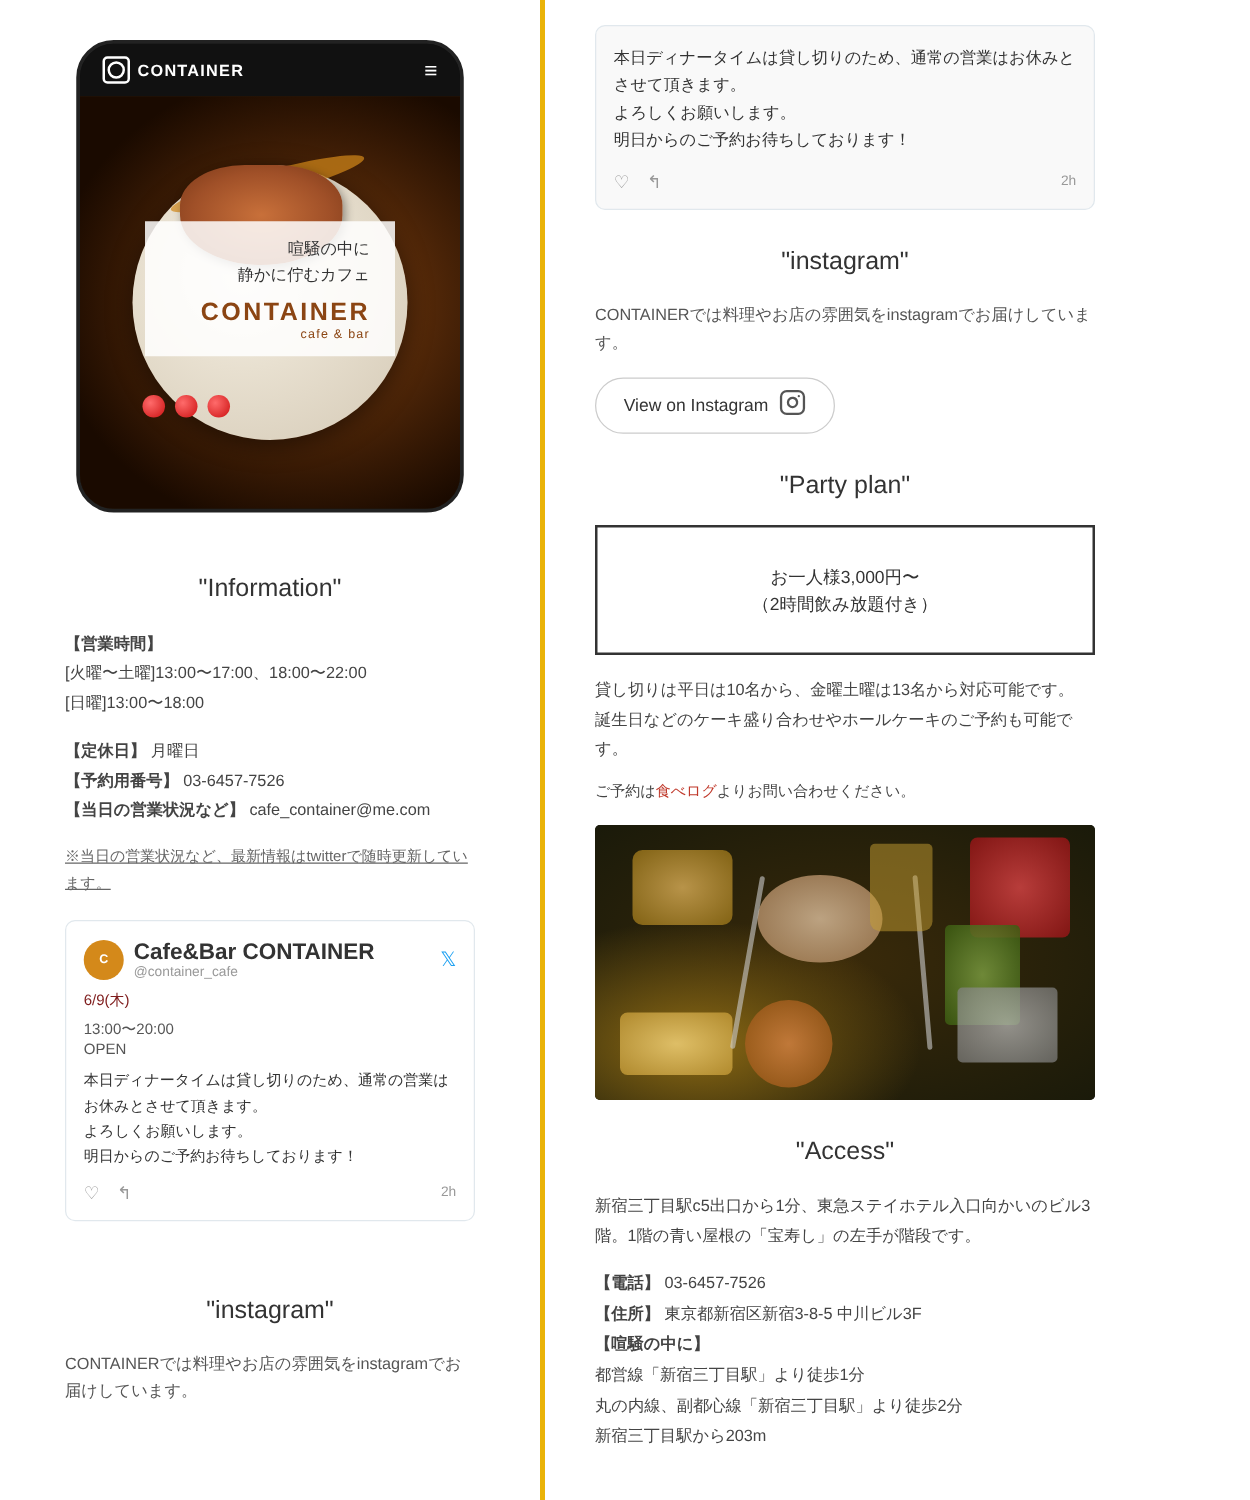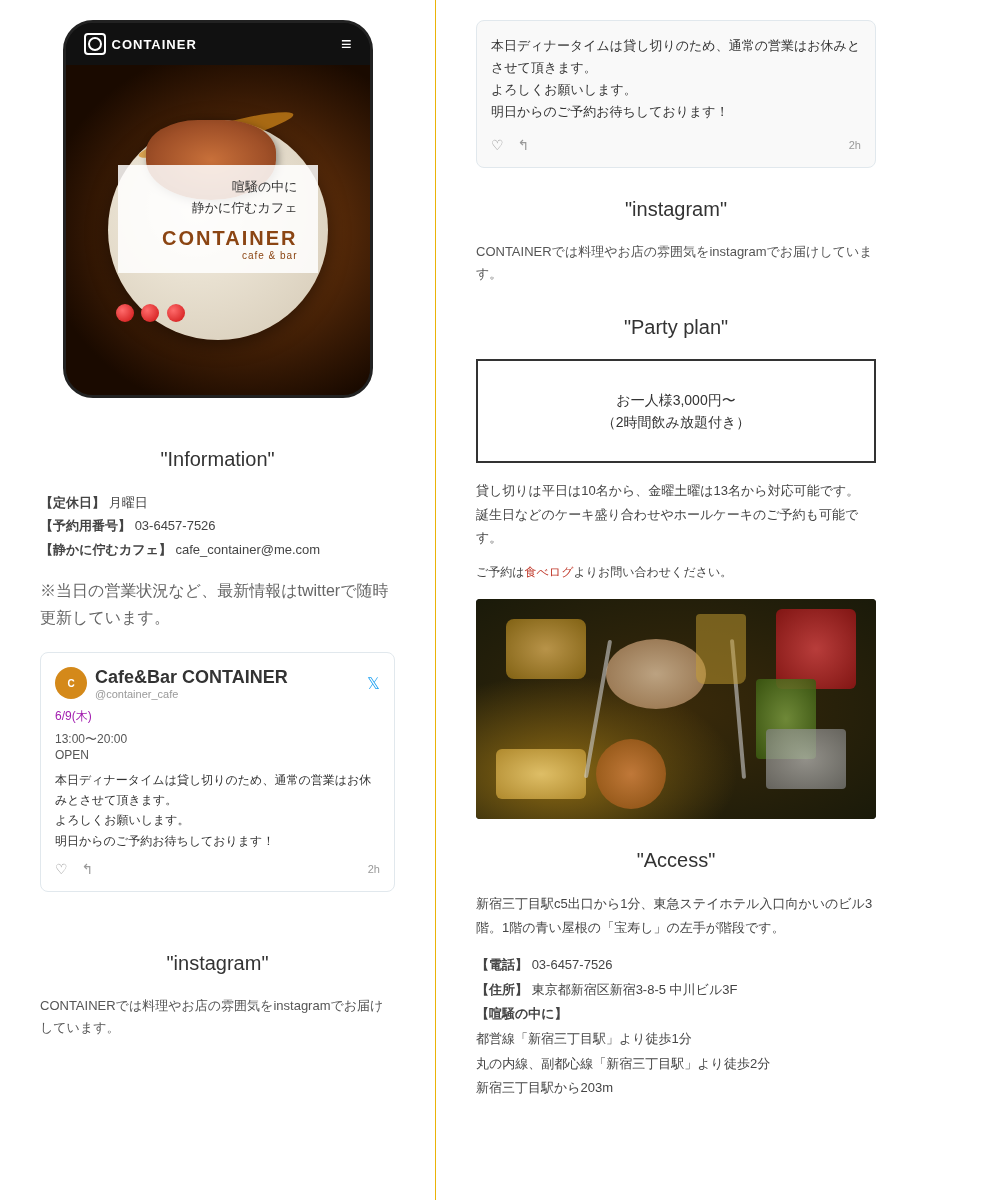--- a/index.html
+++ b/index.html
@@ -13,22 +13,22 @@
 
     .page-layout {
       display: flex;
       width: 1000px;
       min-height: 1200px;
     }
 
     
     .left-col {
       width: 436px;
-      padding: 0;
-      border-right: 1px solid #eab308;
+      padding: 12px;
+      border-right: 4px solid #eab308;
     }
 
     
     .phone-mockup {
       margin: 20px auto;
       width: 310px;
       background: #111;
       border-radius: 30px;
       overflow: hidden;
       border: 3px solid #222;
@@ -193,24 +193,25 @@
       line-height: 1.8;
       margin-bottom: 16px;
       color: #444;
     }
 
     .info-block .label {
       font-weight: bold;
     }
 
     .note-text {
-      font-size: 16px;
+      font-size: 12px;
       color: #666;
       line-height: 1.7;
       margin-bottom: 20px;
+      text-decoration: underline;
     }
 
     
     .tweet-card {
       border: 1px solid #e1e8ed;
       border-radius: 8px;
       padding: 14px;
       background: #fff;
       margin-bottom: 20px;
     }
@@ -252,21 +253,21 @@
       color: #999;
     }
 
     .twitter-icon {
       color: #1da1f2;
       font-size: 16px;
     }
 
     .tweet-date {
       font-size: 12px;
-      color: #a21caf;
+      color: #7f1d1d;
       margin-bottom: 6px;
     }
 
     .tweet-open {
       font-size: 12px;
       color: #555;
       margin-bottom: 8px;
     }
 
     .tweet-body {
@@ -487,27 +488,32 @@
             <div class="overlay-logo-text">CONTAINER</div>
             <div class="overlay-sub">cafe &amp; bar</div>
           </div>
         </div>
       </div>
     </div>
 
     <div class="info-section">
       <h2 class="section-title">"Information"</h2>
 
+      <div class="info-block">
+        <span class="label">【営業時間】</span><br>
+        <span>[火曜〜土曜]13:00〜17:00、18:00〜22:00</span><br>
+        <span>[日曜]13:00〜18:00</span>
+      </div>
 
       <div class="info-block">
       <span class="label"><strong>【定休日】</strong></span>
       <span> 月曜日</span><br>
       <span class="label"><strong>【予約用番号】</strong></span>
       <span> 03-6457-7526</span><br>
-      <span class="label"><strong>【静かに佇むカフェ】</strong></span>
+      <span class="label"><strong>【当日の営業状況など】</strong></span>
       <span> cafe_container@me.com</span>
     </div>
 
       <div class="note-text">※当日の営業状況など、最新情報はtwitterで随時更新しています。</div>
 
       <div class="tweet-card">
         <div class="tweet-header">
           <div class="tweet-user">
             <div class="tweet-avatar">C</div>
             <div>
@@ -557,20 +563,30 @@
           <button class="tweet-action-btn">♡</button>
           <button class="tweet-action-btn">↰</button>
         </div>
         <div class="tweet-time">2h</div>
       </div>
     </div>
 
     <div class="right-instagram">
       <h2 class="section-title">"instagram"</h2>
       <p class="right-instagram-desc">CONTAINERでは料理やお店の雰囲気をinstagramでお届けしています。</p>
+      <a class="instagram-btn" href="#">
+        <span>View on Instagram</span>
+        <span class="instagram-icon">
+          <svg width="22" height="22" viewBox="0 0 24 24" fill="none" stroke="#555" stroke-width="2" stroke-linecap="round" stroke-linejoin="round">
+            <rect x="2" y="2" width="20" height="20" rx="5" ry="5"></rect>
+            <path d="M16 11.37A4 4 0 1 1 12.63 8 4 4 0 0 1 16 11.37z"></path>
+            <line x1="17.5" y1="6.5" x2="17.51" y2="6.5"></line>
+          </svg>
+        </span>
+      </a>
     </div>
 
     <div class="party-section">
       <h2 class="section-title">"Party plan"</h2>
 
       <div class="party-box">
         <div class="party-price">
           <span>お一人様3,000円〜</span><br>
           <span>（2時間飲み放題付き）</span>
         </div>

